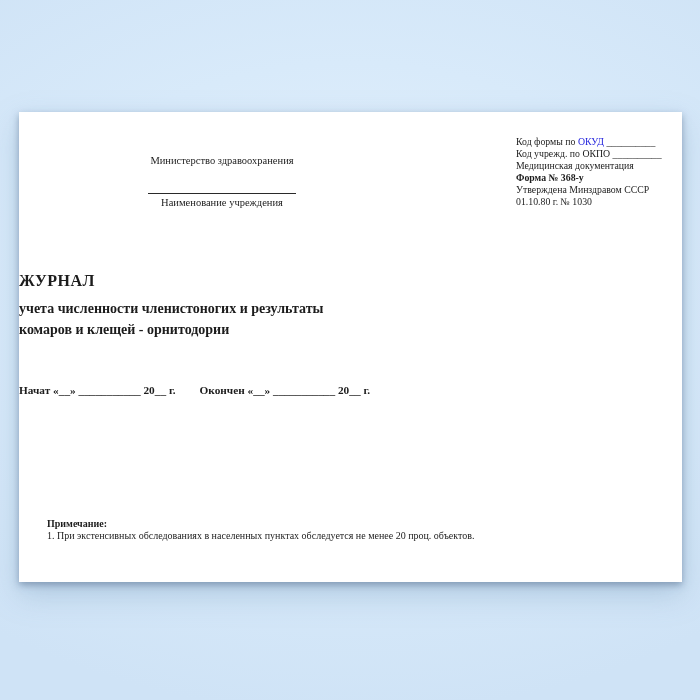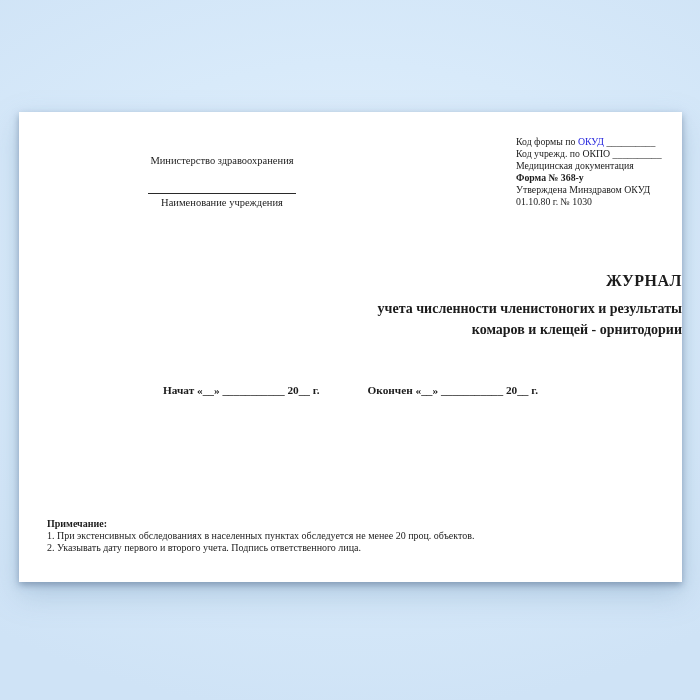--- a/index.html
+++ b/index.html
@@ -38,34 +38,33 @@
     position:absolute; left:497px; top:24px;
     width:160px;
     font-size:9.8px; line-height:11.9px;
     white-space:nowrap;
   }
   .hdr-right .bold { font-weight:bold; }
   .link { color:#2424dd; text-decoration:none; cursor:pointer; }
   
   .title-block {
     position:absolute; left:0; right:0; top:160px;
-    text-align:right;
-    padding-left:13px;
+    text-align:left;
   }
   .title-main {
     font-size:16px; font-weight:bold; letter-spacing:.5px;
     margin-bottom:7px;
   }
   .title-sub {
     font-size:14px; font-weight:bold; line-height:21px;margin-top:8px;
   }
   
   .dates {
     position:absolute; left:0; right:0; top:272px;
-    display:flex; justify-content:center; gap:48px;
+    display:flex; justify-content:flex-start; gap:24px;
     font-size:11.3px; font-weight:bold;
     white-space:nowrap;
   }
   
   .notes {
     position:absolute; left:28px; top:406px;
     font-size:10px; line-height:12.2px;
   }
   .notes .heading { font-weight:bold; }
 </style>
@@ -79,37 +78,36 @@
       <div>Министерство здравоохранения</div>
       <div class="rule"></div>
       <div class="inst-label">Наименование учреждения</div>
     </div>
 
     <div class="hdr-right">
       <div><span>Код формы по </span><span class="link">ОКУД</span><span> __________</span></div>
       <div>Код учрежд. по ОКПО __________</div>
       <div>Медицинская документация</div>
       <div class="bold">Форма № 368-у</div>
-      <div>Утверждена Минздравом ОКУД</div>
+      <div>Утверждена Минздравом СССР</div>
       <div>01.10.80 г. № 1030</div>
     </div>
 
     <div class="title-block">
       <div class="title-main">ЖУРНАЛ</div>
       <div class="title-sub">
         <div>учета численности членистоногих и результаты</div>
         <div>комаров и клещей - орнитодории</div>
       </div>
     </div>
 
     <div class="dates">
       <span>Начат «__» ___________ 20__ г.</span>
       <span>Окончен «__» ___________ 20__ г.</span>
     </div>
 
     <div class="notes">
       <div class="heading">Примечание:</div>
       <div>1. При экстенсивных обследованиях в населенных пунктах обследуется не менее 20 проц. объектов.</div>
-      <div>2. Указывать дату первого и второго учета. Подпись ответственного лица.</div>
     </div>
 
   </div>
 </div>
 
 </body></html>

